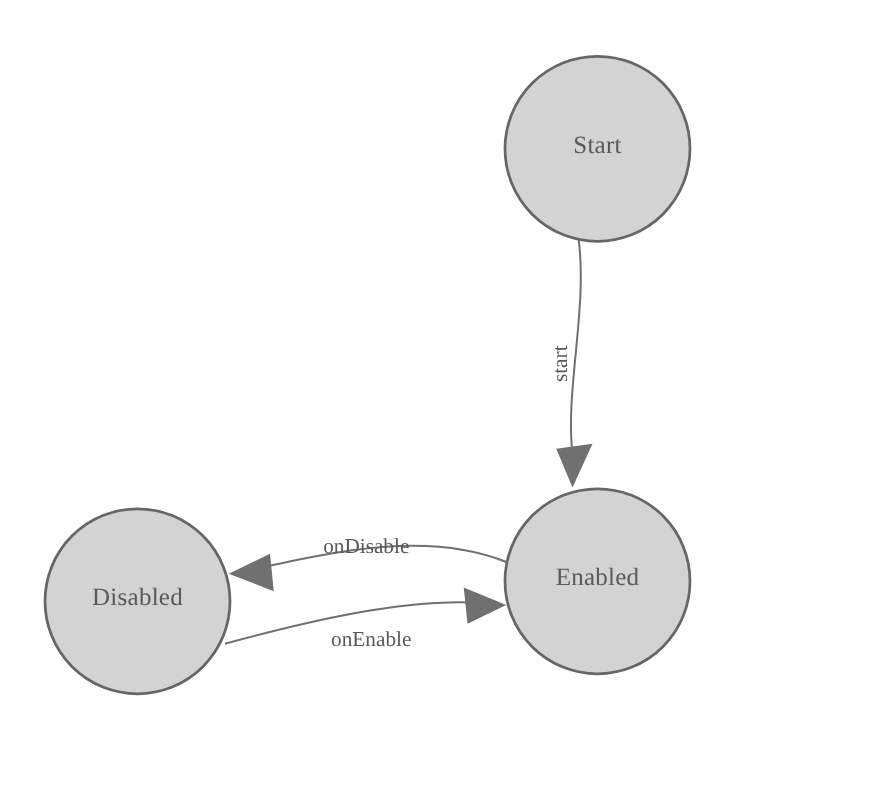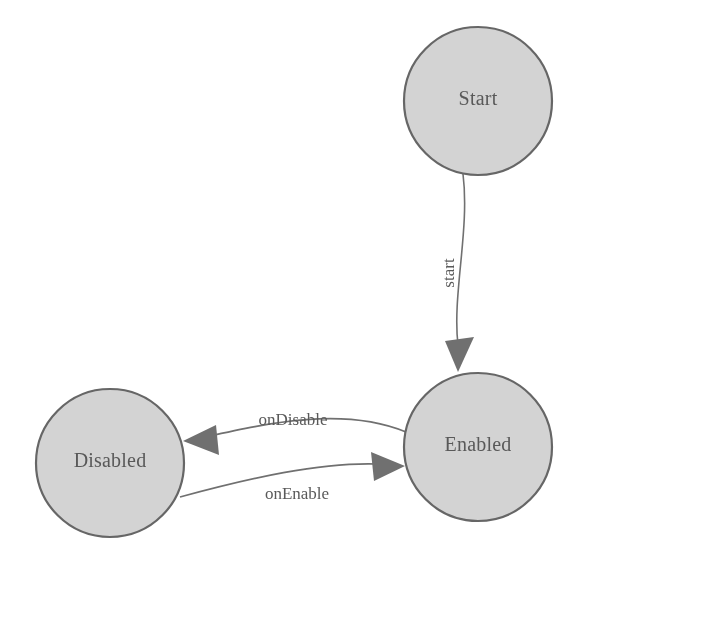--- a/index.html
+++ b/index.html
@@ -12,20 +12,21 @@
     width: 702px;
     height: 633px;
     overflow: hidden;
     font-family: "Liberation Serif", serif;
   }
   #diagram-root {
     position: relative;
     width: 702px;
     height: 513px;
     background: #ffffff;
+    margin-top: 18px;
   }
   svg#state-graph {
     display: block;
     width: 702px;
     height: 633px;
   }
   .node-circle {
     fill: #d3d3d3;
     stroke: #666666;
     stroke-width: 2.2;

